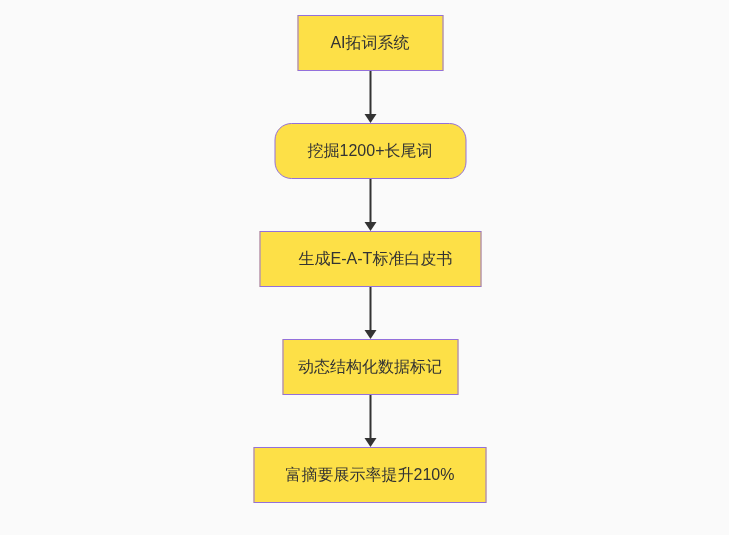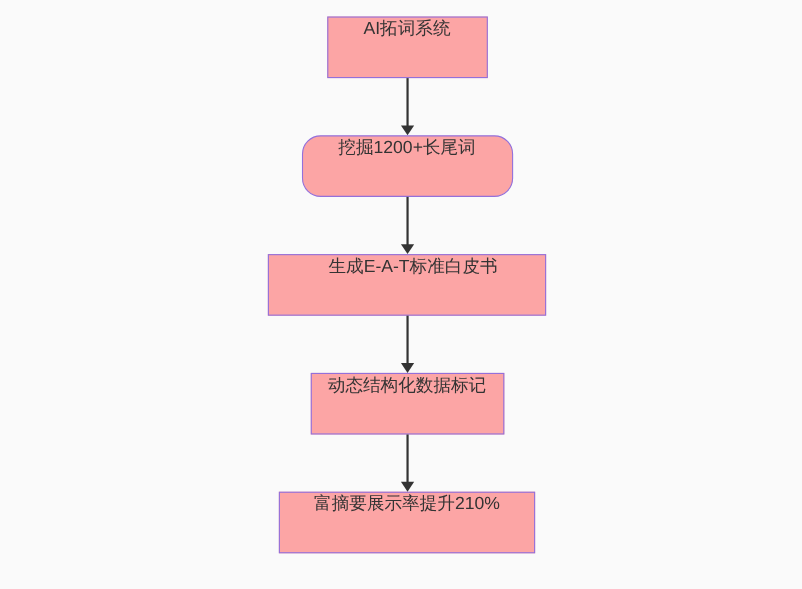--- a/index.html
+++ b/index.html
@@ -21,31 +21,32 @@
     left: 370px;
     top: 15px;
     transform: translateX(-50%);
     display: flex;
     flex-direction: column;
     align-items: center;
   }
   .node {
     box-sizing: border-box;
     height: 56px;
-    background: #fca5a5;
+    background: #fde047;
     border: 1px solid #9370DB;
     display: flex;
+    align-items: center;
     justify-content: center;
     color: #333333;
     font-size: 16px;
     white-space: nowrap;
   }
   .node:nth-of-type(1) { width: 146px; }
   .node:nth-of-type(3) { width: 192px; border-radius: 17px; }
-  .node:nth-of-type(5) { width: 253px; padding-left: 11px; }
+  .node:nth-of-type(5) { width: 222px; padding-left: 11px; }
   .node:nth-of-type(7) { width: 176px; }
   .node:nth-of-type(9) { width: 233px; }
   .arrow {
     position: relative;
     width: 2px;
     height: 52px;
   }
   .arrow::before {
     content: "";
     position: absolute;

